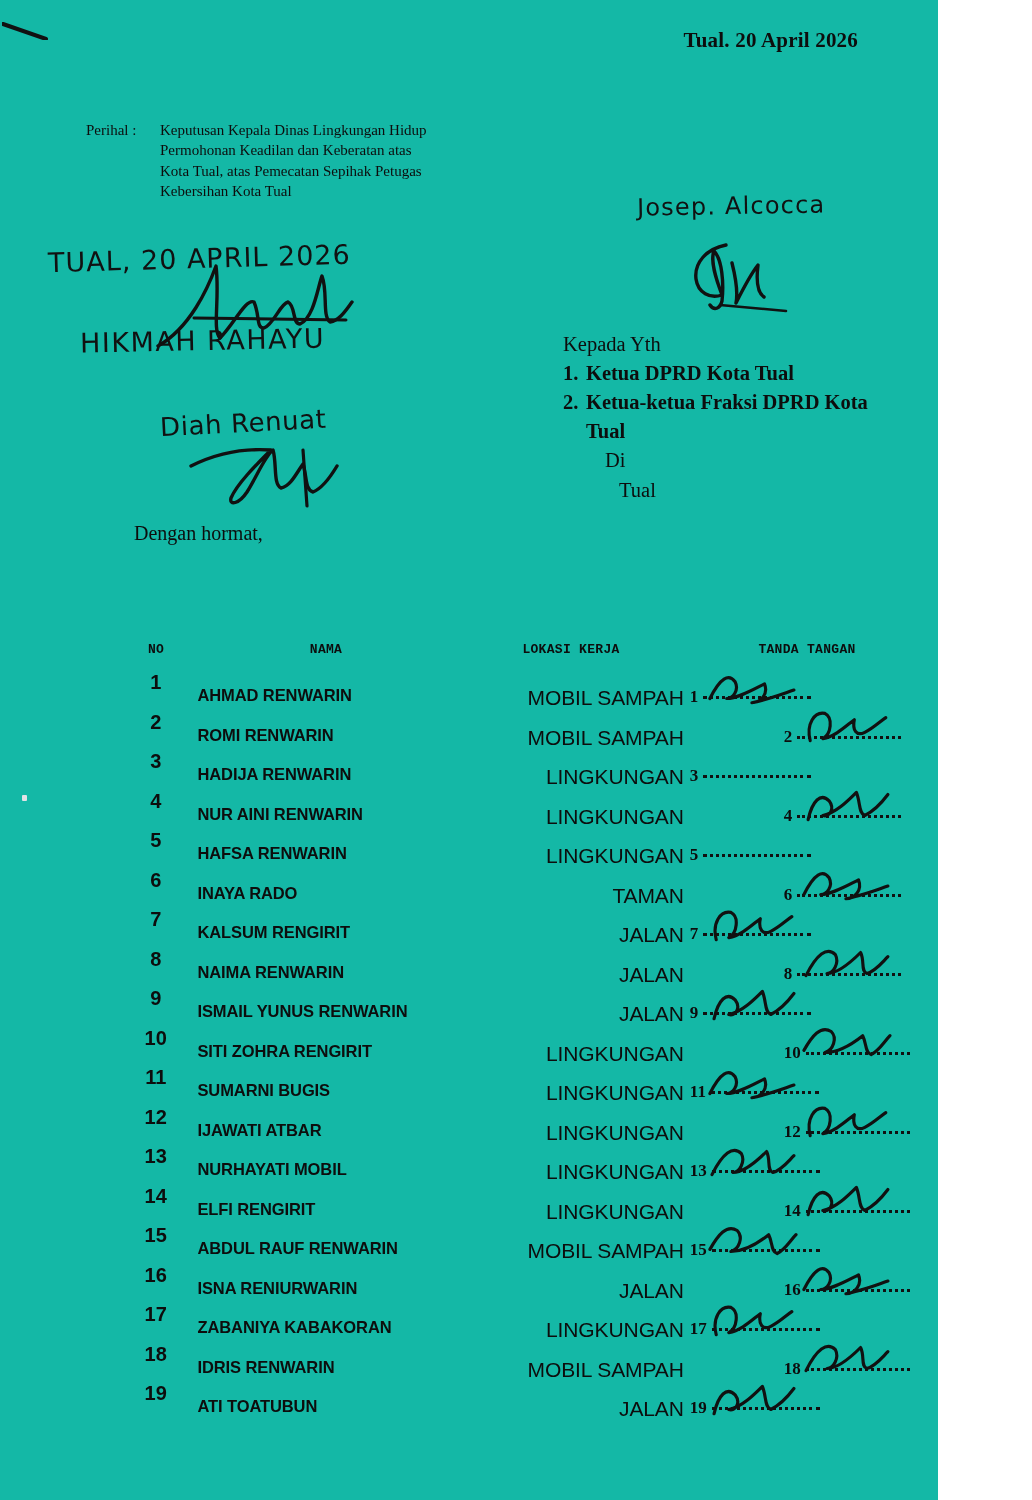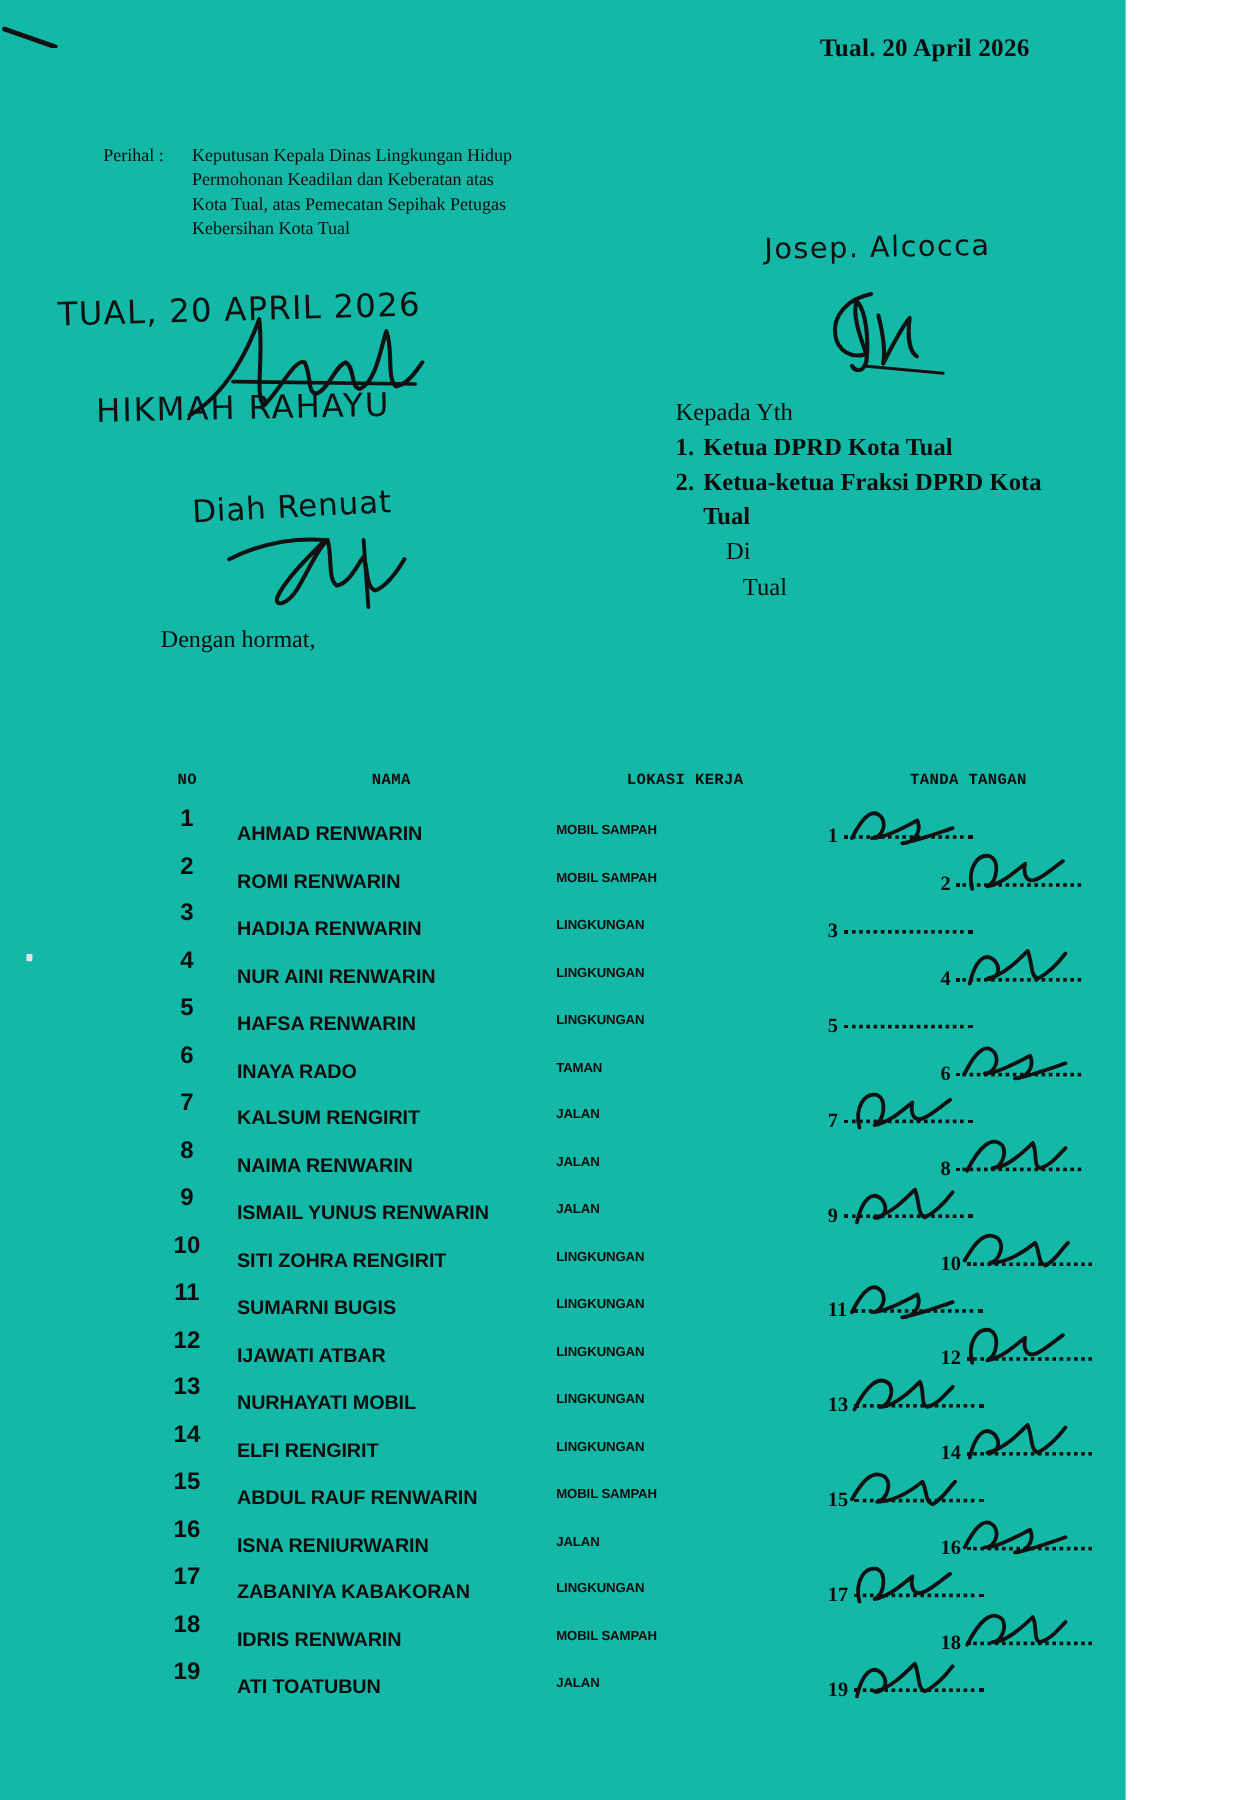--- a/index.html
+++ b/index.html
@@ -135,24 +135,24 @@
     font-family: "Liberation Sans", "DejaVu Sans", sans-serif;
     font-size: 16.5px;
     font-weight: 600;
     letter-spacing: -0.1px;
     padding-top: 15px;
     padding-left: 6px;
     white-space: nowrap;
   }
   .c-lokasi {
     width: 222px;
-    text-align: left;
+    text-align: right;
     font-family: "Liberation Sans", "DejaVu Sans", sans-serif;
-    font-size: 11px;
-    font-weight: 700;
+    font-size: 21px;
+    font-weight: 400;
     letter-spacing: -0.1px;
     padding-top: 15px;
     white-space: nowrap;
   }
   .c-ttd {
     width: 250px;
     position: relative;
     height: 39.5px;
   }
   

